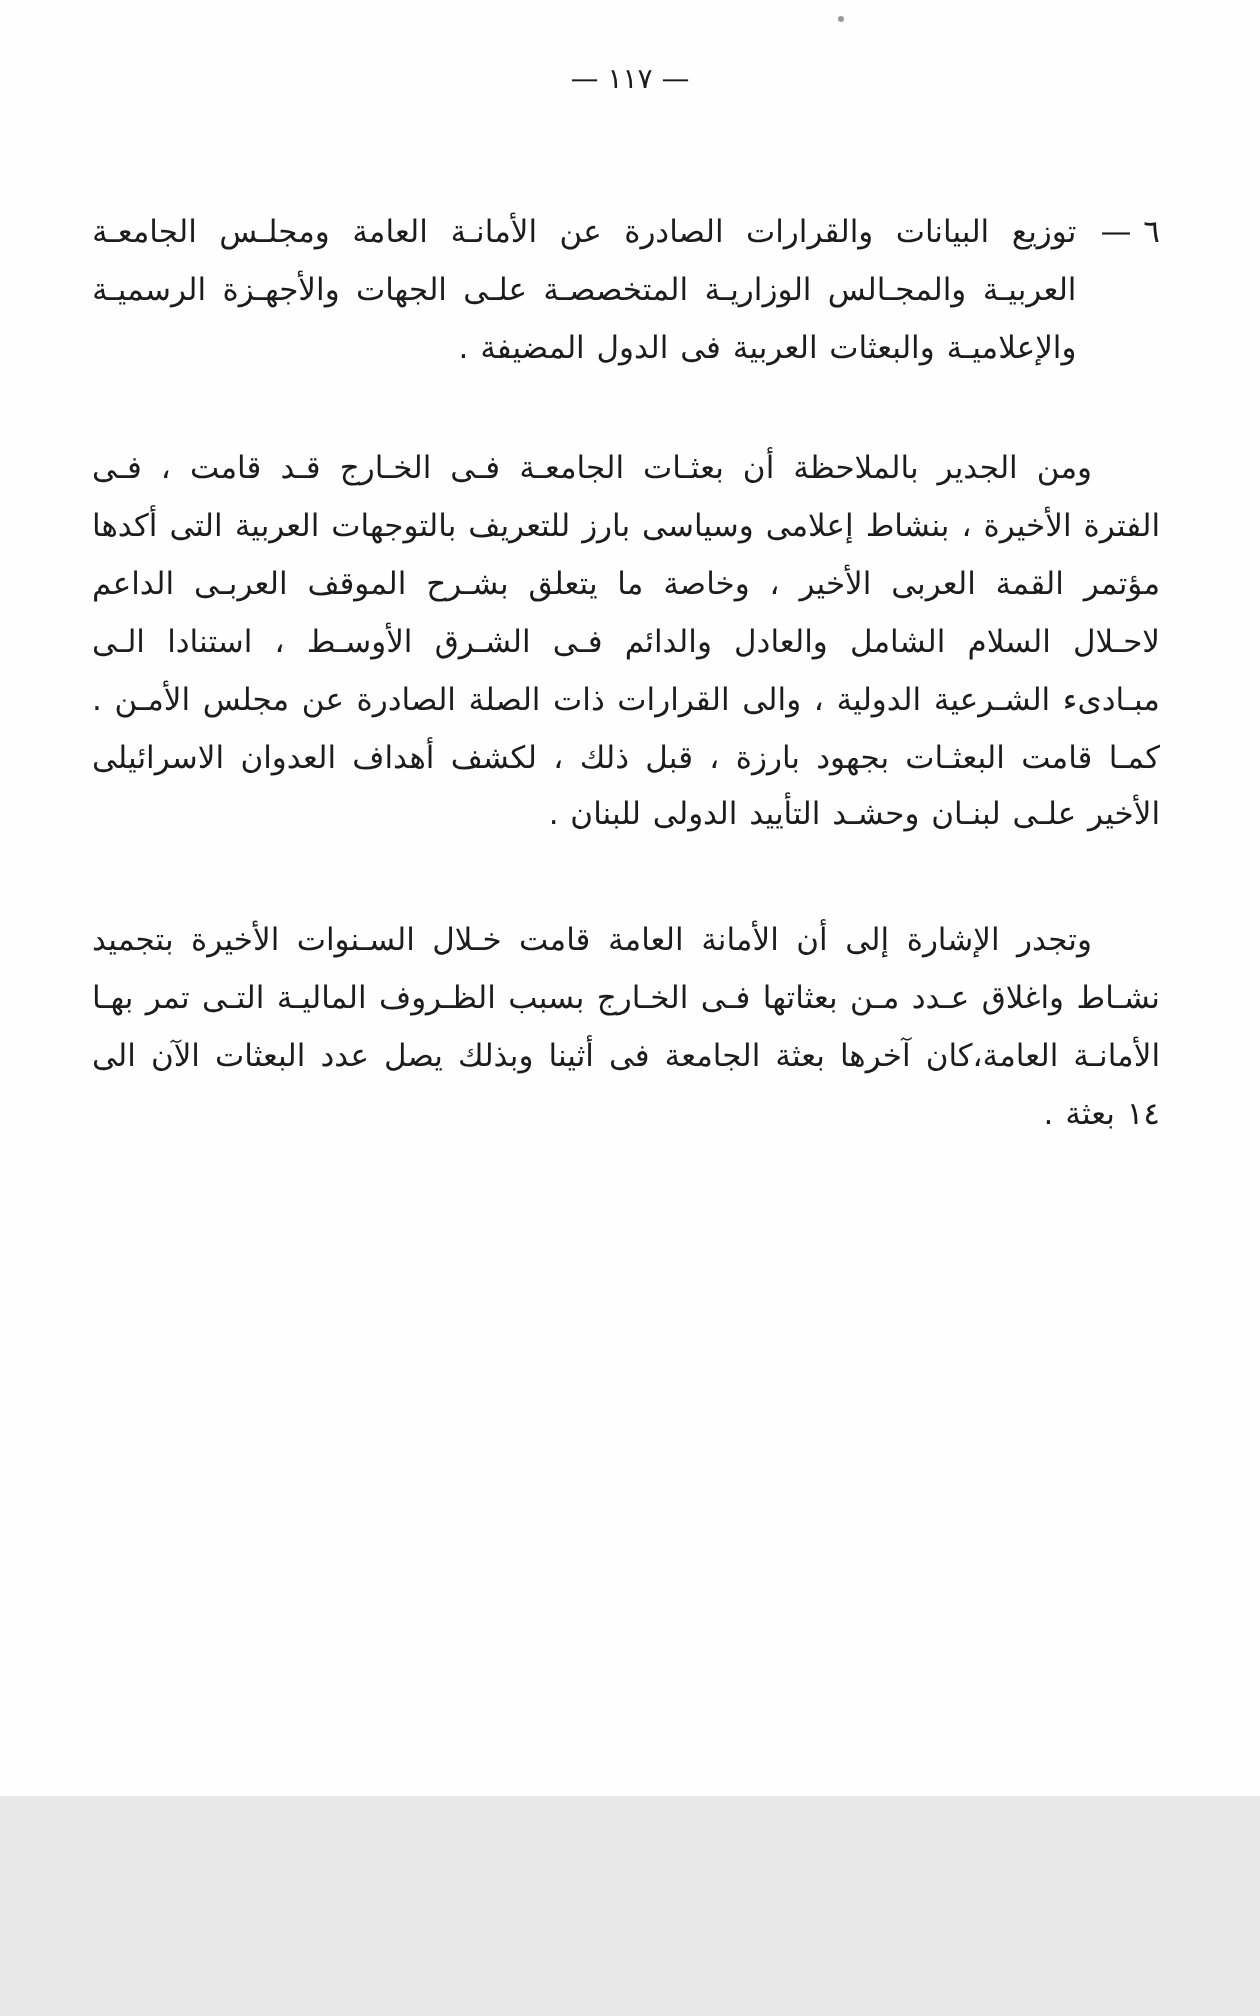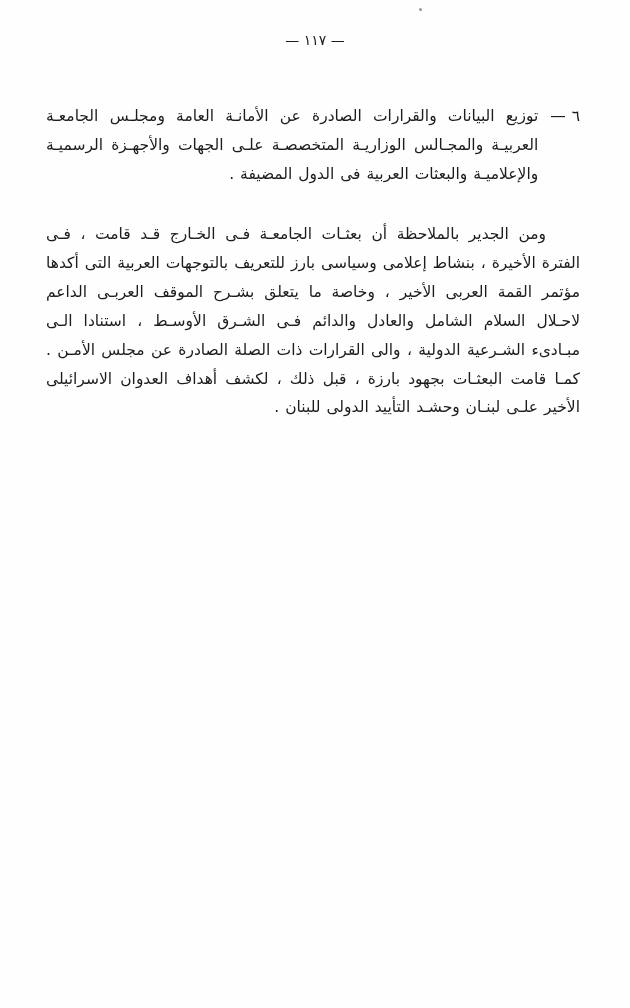--- a/index.html
+++ b/index.html
@@ -6,21 +6,21 @@
       margin: 0;
       padding: 0;
       background: #e8e8e8;
     }
     body {
       font-family: "DejaVu Sans", sans-serif;
     }
     .page {
       position: relative;
       width: 630px;
-      height: 1008px;
+      height: 898px;
       margin: 0 auto;
       background: #fefefe;
       color: #1c1c1c;
       overflow: hidden;
       direction: rtl;
     }
     .page-number {
       position: absolute;
       top: 32px;
       left: 0;
@@ -78,16 +78,17 @@
 
   <div class="content">
 
     <div class="item">
       <span class="marker">٦ —</span>
       <span class="item-text">توزيع البيانات والقرارات الصادرة عن الأمانـة العامة ومجلـس الجامعـة العربيـة والمجـالس الوزاريـة المتخصصـة علـى الجهات والأجهـزة الرسميـة والإعلاميـة والبعثات العربية فى الدول المضيفة .</span>
     </div>
 
     <p class="para">ومن الجدير بالملاحظة أن بعثـات الجامعـة فـى الخـارج قـد قامت ، فـى الفترة الأخيرة ، بنشاط إعلامى وسياسى بارز للتعريف بالتوجهات العربية التى أكدها مؤتمر القمة العربى الأخير ، وخاصة ما يتعلق بشـرح الموقف العربـى الداعم لاحـلال السلام الشامل والعادل والدائم فـى الشـرق الأوسـط ، استنادا الـى مبـادىء الشـرعية الدولية ، والى القرارات ذات الصلة الصادرة عن مجلس الأمـن . كمـا قامت البعثـات بجهود بارزة ، قبل ذلك ، لكشف أهداف العدوان الاسرائيلى الأخير علـى لبنـان وحشـد التأييد الدولى للبنان .</p>
 
+    <p class="para">وتجدر الإشارة إلى أن الأمانة العامة قامت خـلال السـنوات الأخيرة بتجميد نشـاط واغلاق عـدد مـن بعثاتها فـى الخـارج بسبب الظـروف الماليـة التـى تمر بهـا الأمانـة العامة،كان آخرها بعثة الجامعة فى أثينا وبذلك يصل عدد البعثات الآن الى ١٤ بعثة .</p>
 
   </div>
 
 </div>
 
 </body></html>

